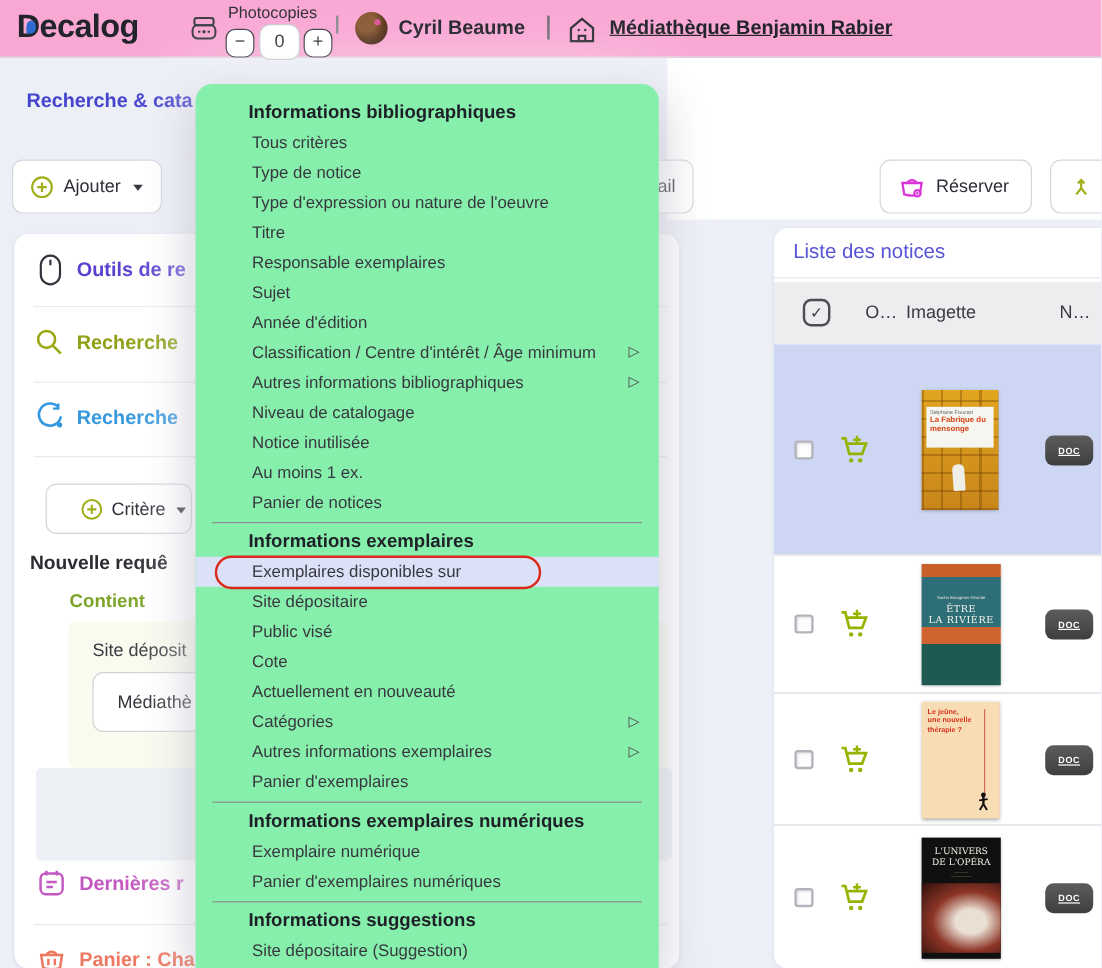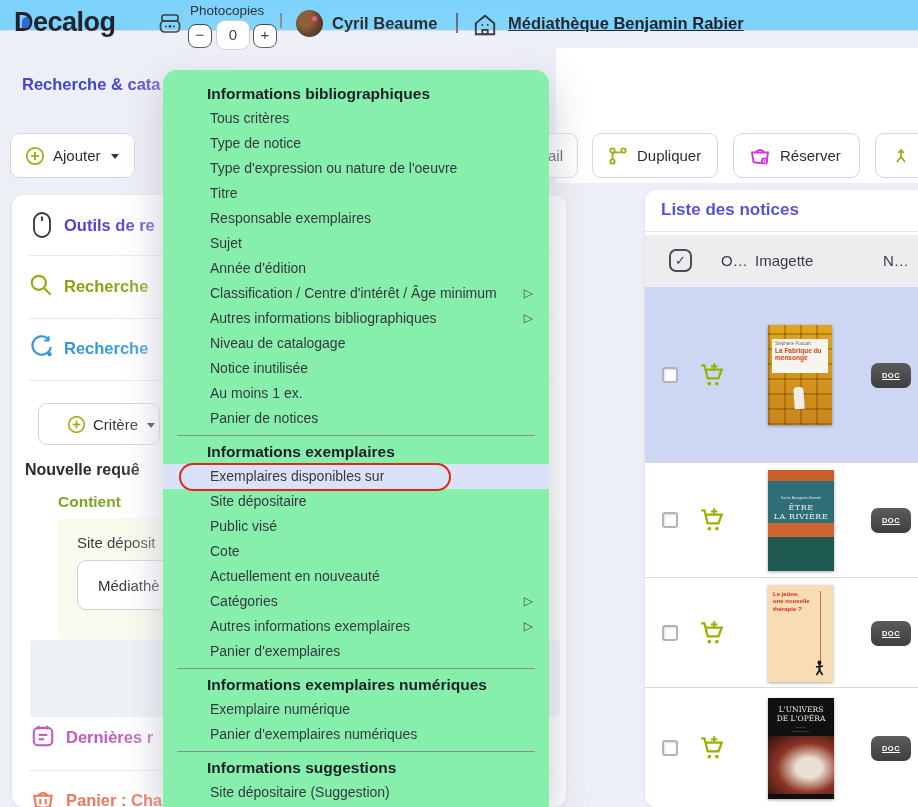--- a/index.html
+++ b/index.html
@@ -2,22 +2,22 @@
 <html><head>
 <meta charset="utf-8">
 <style>
   * { margin:0; padding:0; box-sizing:border-box; }
   html,body { background:#e9ebf4; }
   .canvas {
     position:relative; width:918px; height:807px; overflow:hidden;
     background:#edeff7; font-family:"Liberation Sans", sans-serif; color:#2c2c33;
   }
   
-  .app-header { position:absolute; left:0; top:0; width:918px; height:31px;
-    background:#7dd3fc; border-bottom:1px solid #d9d9e0; z-index:5; }
+  .app-header { position:absolute; left:0; top:0; width:918px; height:48px;
+    background:#f9a8d4; border-bottom:1px solid #d9d9e0; z-index:5; }
   .logo { position:absolute; left:14px; top:7px; font-size:27px; font-weight:bold;
     color:#23232b; letter-spacing:-0.5px; }
   .logo-d { position:relative; display:inline-block; }
   .logo-d::after { content:''; position:absolute; left:8px; top:10px; width:8px; height:11px;
     background:#2e6ad1; border-radius:60% 60% 60% 8%; }
   .copier-icon { position:absolute; left:158px; top:12px; }
   .photocopies-label { position:absolute; left:190px; top:3px; font-size:13.5px; color:#2f2f36; }
   .step-btn { position:absolute; top:24px; width:24px; height:24px; border:1.6px solid #3d3d46;
     border-radius:8px; background:#fff; font-size:15px; line-height:20px; text-align:center;
     color:#2c2c33; cursor:pointer; }
@@ -76,21 +76,21 @@
   .crit-label { position:absolute; left:20px; top:16px; font-size:15px; color:#3a3a40; }
   .crit-select { position:absolute; left:20px; top:42px; width:470px; height:50px; background:#fff;
     border:1px solid #d2d2d6; border-radius:9px; font-size:15px; color:#2e2e34;
     display:flex; align-items:center; padding:0 20px; cursor:pointer; }
   .gray-strip { position:absolute; left:18px; top:445px; width:530px; height:77px;
     background:#edf1f5; border-radius:4px; }
 
   
   .right-card { position:absolute; left:645px; top:190px; width:273px; height:617px;
     background:#fff; border-radius:12px 0 0 12px; box-shadow:0 1px 4px rgba(30,30,60,.07); overflow:hidden; }
-  .notices-title { position:absolute; left:16px; top:10px; font-size:17px; font-weight:bold; color:#5653d6;text-align:right; }
+  .notices-title { position:absolute; left:16px; top:10px; font-size:17px; font-weight:normal; color:#5653d6;text-align:right; }
   .rc-div { position:absolute; left:0; top:41px; width:273px; height:1px; background:#e6e6ec; }
   .tbl-head { position:absolute; left:0; top:45px; width:273px; height:52px; background:#ededef; }
   .th-check { position:absolute; left:24px; top:14px; width:23px; height:23px; border:2px solid #4c4c55;
     border-radius:7px; font-size:13px; color:#3c3c44; text-align:center; line-height:20px; }
   .th-txt { position:absolute; top:17px; font-size:15px; color:#3a3a42; }
   .th-o { left:76px; } .th-im { left:110px; } .th-n { left:238px; }
   .n-row { position:absolute; left:0; width:273px; }
   .row1 { top:97px; height:175px; background:#cdd6f2; }
   .row2 { top:272px; height:115px; background:#fff; border-top:1px solid #d8d8de; }
   .row3 { top:387px; height:110px; background:#fff; border-top:1px solid #d8d8de; }
@@ -198,31 +198,20 @@
       </svg>
     </span>
     <span>Ajouter</span>
     <span class="caret-down"></span>
   </div>
 
   <div class="btn btn-detail-frag">
     <span>ail</span>
   </div>
 
-  <div class="btn btn-dupliquer">
-    <span>
-      <svg width="22" height="22" viewBox="0 0 24 24" fill="none" stroke="#9fae17" stroke-width="2">
-        <circle cx="6" cy="18" r="2.4"></circle>
-          <circle cx="18" cy="6" r="2.4"></circle>
-        <path d="M6 15.5 V11 Q6 8 9.5 8 H15"></path>
-        <circle cx="6" cy="6" r="2.4"></circle>
-      </svg>
-    </span>
-    <span>Dupliquer</span>
-  </div>
 
   <div class="btn btn-reserver">
     <span>
       <svg width="24" height="24" viewBox="0 0 24 24" fill="none" stroke="#d935d9" stroke-width="1.9">
         <path d="M4 8.5 H20 L18.5 18 Q12 20 5.5 18 Z"></path>
         <path d="M8 8.5 A4.5 4.5 0 0 1 16 8.5"></path>
         <circle cx="16.5" cy="17" r="2.6" fill="#fff"></circle>
         <circle cx="16.5" cy="17" r="1" fill="#d935d9" stroke="none"></circle>
       </svg>
     </span>

